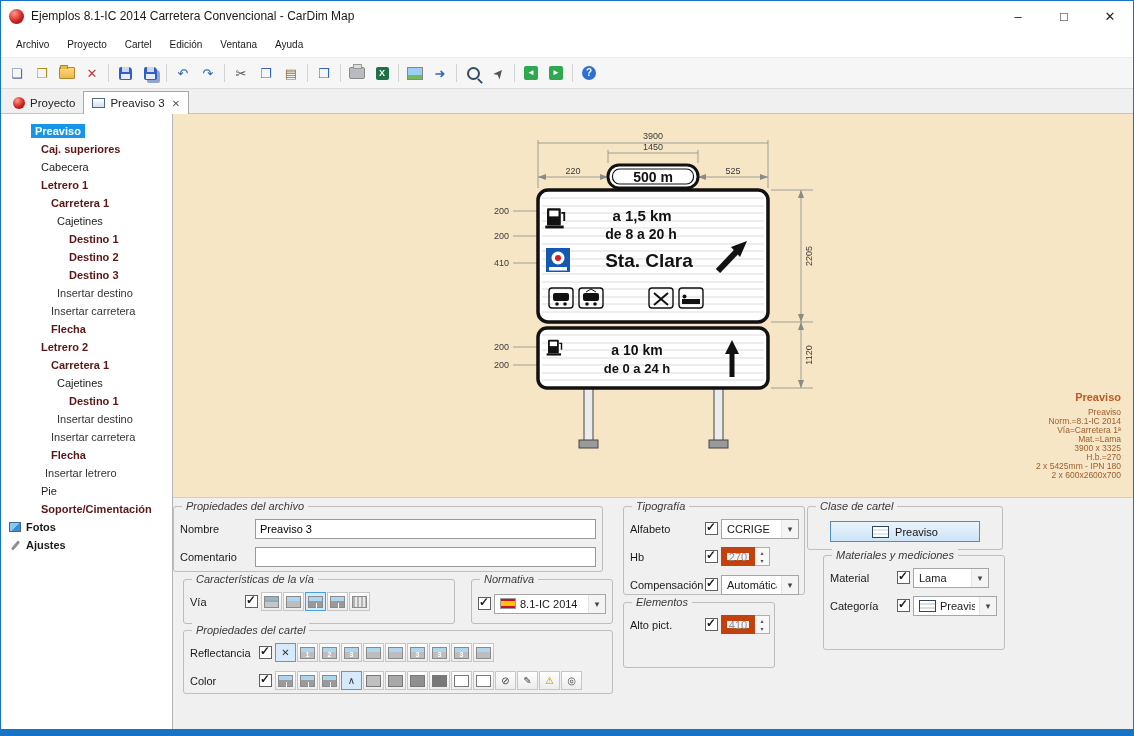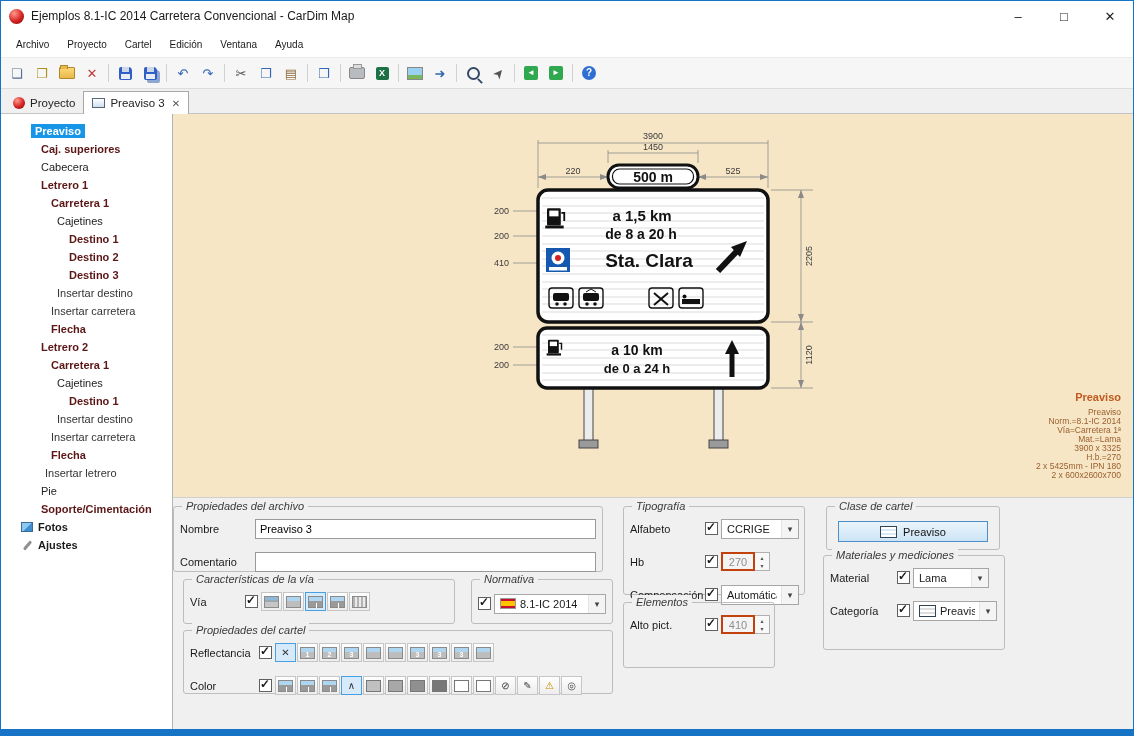--- a/index.html
+++ b/index.html
@@ -47,49 +47,49 @@
   .tab-appicon{width:12px;height:12px;border-radius:50%;background:radial-gradient(circle at 35% 30%,#ff9a8a,#d42222 55%,#7a0505)}
   .tab-cartel{width:13px;height:10px;border:1px solid #567;background:linear-gradient(#fff,#cfe0f0);box-sizing:border-box}
 
   
   .content{flex:1;display:flex;min-height:0}
   .treepanel{width:172px;background:#fff;border-right:1px solid #b4b4b4;padding-top:8px;box-sizing:border-box;flex:none;overflow:hidden}
   .ti{height:18px;display:flex;align-items:center;font-size:11px;color:#5c1616;font-weight:bold;white-space:nowrap}
   .ti.reg{font-weight:normal;color:#222}
   .ti.ita{font-weight:normal;color:#333}
   .ti.blk{color:#1a1a1a}
-  .i14{padding-left:20px}.i30{padding-left:30px}.i40{padding-left:40px}.i44{padding-left:44px}.i50{padding-left:50px}.i56{padding-left:56px}.i68{padding-left:68px}
+  .i14{padding-left:8px}.i30{padding-left:30px}.i40{padding-left:40px}.i44{padding-left:44px}.i50{padding-left:50px}.i56{padding-left:56px}.i68{padding-left:68px}
   .ti .sel{background:#1795e6;color:#fff;padding:1px 4px}
   .icon-photos{width:12px;height:10px;margin-right:5px;background:linear-gradient(135deg,#8cc8f0 0 55%,#3f8fd0 55%);border:1px solid #3a6a9a;box-sizing:border-box;flex:none}
   .icon-wrench{width:12px;height:13px;margin-right:5px;position:relative;flex:none}
   .icon-wrench::before{content:"";position:absolute;left:5px;top:1px;width:3px;height:11px;background:#909090;border-radius:2px;transform:rotate(40deg)}
 
   .rightarea{flex:1;display:flex;flex-direction:column;min-width:0}
   .canvas{height:383px;background:#f6e6c6;position:relative;flex:none;border-bottom:1px solid #cfcfcf}
   .canvas svg{position:absolute;left:0;top:0;width:100%;height:100%}
 
   
   .props{flex:1;position:relative;background:#f0f0f0}
   .grp{position:absolute;border:1px solid #bdbdbd;border-radius:3px;box-sizing:border-box}
   .gtitle{position:absolute;top:-8px;left:8px;background:#f0f0f0;padding:0 4px;font-size:11px;font-style:italic;color:#3a3a3a;line-height:14px;white-space:nowrap}
-  .grow{display:flex;align-items:center;gap:3px;padding:0 6px;margin-top:12px;height:21px}
+  .grow{display:flex;align-items:center;gap:3px;padding:0 6px;margin-top:7px;height:21px}
   .grow.first{margin-top:11px}
   .lbl{font-size:11px;color:#1a1a1a;flex:none;white-space:nowrap}
   .w52{width:52px}.w64{width:64px}.w66{width:66px}.w72{width:72px}
   .txt{flex:1;height:18px;border:1px solid #999;font-size:11px;padding:0 4px;font-family:inherit;background:#fff;min-width:0}
   .cb{width:13px;height:13px;border:1px solid #606060;background:#fff;position:relative;flex:none;box-sizing:border-box}
   .cb.checked::before{content:"✓";position:absolute;left:0;top:-3px;font-size:12px;font-weight:bold;color:#1a1a1a}
   .dd{display:flex;align-items:center;gap:4px;height:20px;border:1px solid #a6a6a6;background:#fff;font-size:11px;padding-left:5px;box-sizing:border-box;color:#1a1a1a;flex:none}
   .dd .ddv{white-space:nowrap;overflow:hidden}
   .dda{margin-left:auto;width:16px;height:100%;display:flex;align-items:center;justify-content:center;background:#f4f4f4;border-left:1px solid #e4e4e4;flex:none}
   .dda::before{content:"▾";font-size:9px;color:#444}
   .dd-fill{flex:1}
   .dw78{width:78px}.dw76{width:76px}.dw84{width:84px}
   .spin{display:flex;height:19px;flex:none}
-  .sval{width:34px;border:2px solid #c2410c;background:#f4f4f4;color:#8e8e8e;font-size:11px;display:flex;align-items:center;justify-content:center;box-sizing:border-box}
+  .sval{width:34px;border:6px solid #c2410c;background:#f4f4f4;color:#8e8e8e;font-size:11px;display:flex;align-items:center;justify-content:center;box-sizing:border-box}
   .sarr{width:15px;display:flex;flex-direction:column;border:1px solid #b0b0b0;border-left:none;box-sizing:border-box;background:#f8f8f8}
   .sarr i{flex:1;display:flex;align-items:center;justify-content:center;font-style:normal}
   .sarr .up::before{content:"▴";font-size:6px;color:#555}
   .sarr .dn::before{content:"▾";font-size:6px;color:#555}
   .pbtn{width:21px;height:19px;border:1px solid #c6c6c6;background:linear-gradient(#fefefe,#ededed);display:flex;align-items:center;justify-content:center;padding:0;flex:none}
   .pbtn.sel{border-color:#48a0e0;background:#d6eafc}
   .bl{font-size:10px;color:#333;line-height:1}
   .thumb{width:15px;height:12px;border:1px solid #8a8a8a;background:linear-gradient(180deg,#aed6f0 0 42%,#bdbdbd 42%);box-sizing:border-box;display:flex;align-items:flex-end;justify-content:center}
   .tnum{font-size:7px;font-weight:bold;color:#fff;line-height:7px}
   .th-bridge{background:linear-gradient(180deg,#8fb8d8 0 30%,#9aa8b0 30% 48%,#c6c6c6 48%)}
@@ -107,21 +107,21 @@
   .mini-cartel.gray{background:repeating-linear-gradient(180deg,#fff 0 2px,#ddd 2px 4px)}
   .calcbtn{width:21px;height:19px;border:1px solid #a8c4e0;background:#fff;display:flex;align-items:center;justify-content:center;padding:0;margin-left:auto;flex:none}
   .calcbtn .bl{color:#2a6ad0;font-size:12px}
 
   .g-archivo{left:0;top:8px;width:430px;height:66px}
   .g-via{left:10px;top:81px;width:272px;height:45px}
   .g-norma{left:298px;top:81px;width:142px;height:45px}
   .g-cartel{left:10px;top:132px;width:430px;height:64px}
   .g-tipo{left:450px;top:8px;width:182px;height:89px}
   .g-elem{left:450px;top:104px;width:152px;height:66px}
-  .g-clase{left:653px;top:8px;width:174px;height:44px}
+  .g-clase{left:634px;top:8px;width:196px;height:44px}
   .g-mat{left:650px;top:57px;width:182px;height:95px}
 
   .bstrip{height:6px;background:#1673c6;flex:none}
 </style>
 </head>
 <body>
 
 <div class="win">
 
   <div class="titlebar">

